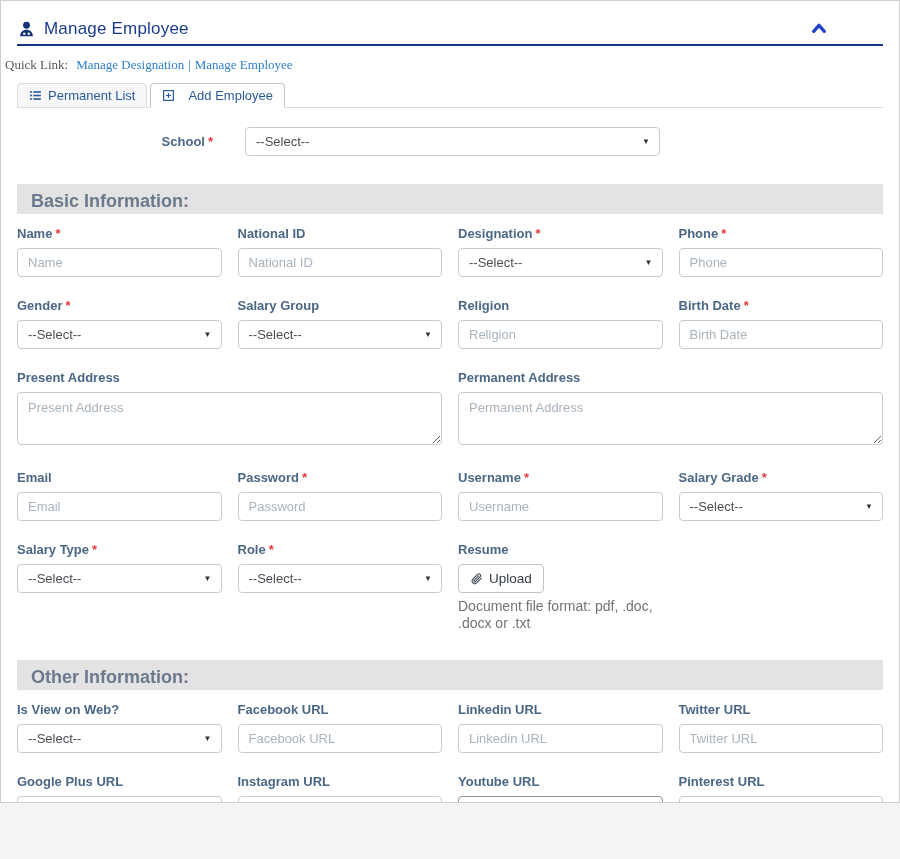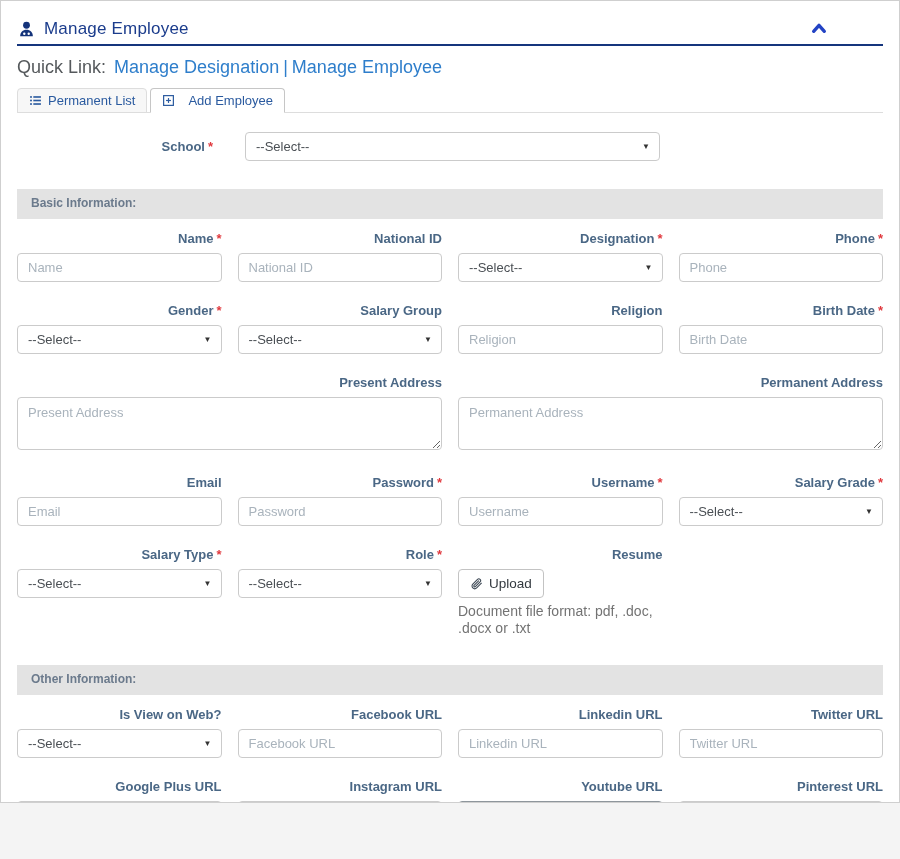--- a/index.html
+++ b/index.html
@@ -10,21 +10,21 @@
     background: #ffffff; border: 1px solid #cfcfcf;
     overflow: hidden; position: relative;
   }
   
   .hdr { display:flex; align-items:center; padding: 13px 16px 0 16px; height: 43px; }
   .hdr .user-ic { width: 19px; height: 19px; margin-right: 8px; flex: 0 0 auto; }
   .hdr-title { font-size: 17px; color: #1b3c8c; font-weight: normal; letter-spacing: .2px; }
   .hdr-collapse { margin-left: auto; margin-right: 56px; width: 16px; height: 14px; cursor: pointer; background:none; border:none; }
   .hdr-rule { margin: 0 16px; border-bottom: 2px solid #15357d; }
   
-  .quick { margin: 11px 16px 0 16px; font-size: 18px; color: #55595c; }
+  .quick { margin: 11px 16px 0 4px; font-size: 13px; color: #55595c; font-family: Liberation Serif, serif; }
   .quick a { color: #2e7ecb; text-decoration: none; }
   .quick .sep { color: #2e7ecb; margin: 0 4px; }
   .quick .ql-label { margin-right: 8px; }
   
   .tabs { margin: 10px 16px 0 16px; display: flex; border-bottom: 1px solid #ddd; height: 25px; }
   .tab {
     display: inline-flex; align-items: center; gap: 6px;
     font-size: 13px; color: #2a5a9f; padding: 4px 11px 4px 11px;
     border: 1px solid #ddd; border-radius: 4px 4px 0 0;
     background: #f7f7f7; cursor: pointer; margin-bottom: -1px; margin-right: 3px;
@@ -32,27 +32,27 @@
   }
   .tab.active { background: #fff; border-color: #c6c6c6; border-bottom-color: #fff; gap: 13px; }
   .tab svg { width: 13px; height: 13px; }
   
   .school-row { display: flex; align-items: center; margin: 19px 16px 9px 16px; }
   .school-row .sch-label { width: 196px; text-align: right; padding-right: 0; }
   .school-row .selwrap { width: 415px; margin-left: 32px; }
   
   .secbar {
     margin: 28px 16px 12px 16px; background: #e3e3e3;
-    padding: 7px 14px; font-size: 12px; font-weight: bold; color: #6b7a8c;
+    padding: 7px 14px; font-size: 18px; font-weight: bold; color: #6b7a8c;
     height: 30px;
   }
   
   .row { display: grid; grid-template-columns: repeat(4, 1fr); gap: 16px; margin: 0 16px 21px 16px; }
   .row.two { grid-template-columns: 1fr 1fr; }
-  .fld-label { display: block; font-size: 13px; font-weight: bold; color: #4a6785; margin-bottom: 7px; line-height: 15px; text-align: right; }
+  .fld-label { display: block; font-size: 13px; font-weight: bold; color: #4a6785; margin-bottom: 7px; line-height: 15px; }
   .req { color: #e0393e; margin-left: 3px; font-weight: bold; }
   .txt, .sel, .tarea {
     width: 100%; border: 1px solid #cbcbcb; border-radius: 4px;
     font-family: "Liberation Sans", "DejaVu Sans", sans-serif;
     font-size: 13px; color: #495057; background: #fff; outline: none;
   }
   .txt { height: 29px; padding: 0 10px; }
   .txt::placeholder, .tarea::placeholder { color: #a9b3bc; opacity: 1; }
   .txt.focused { border-color: #8e969c; }
   .selwrap { position: relative; }

